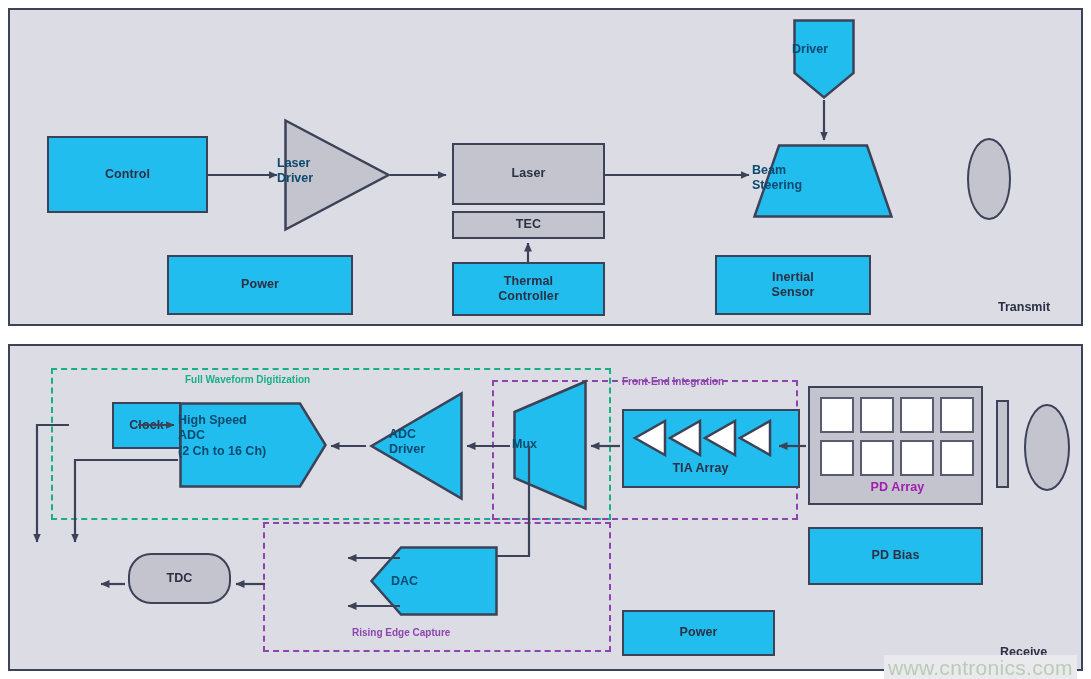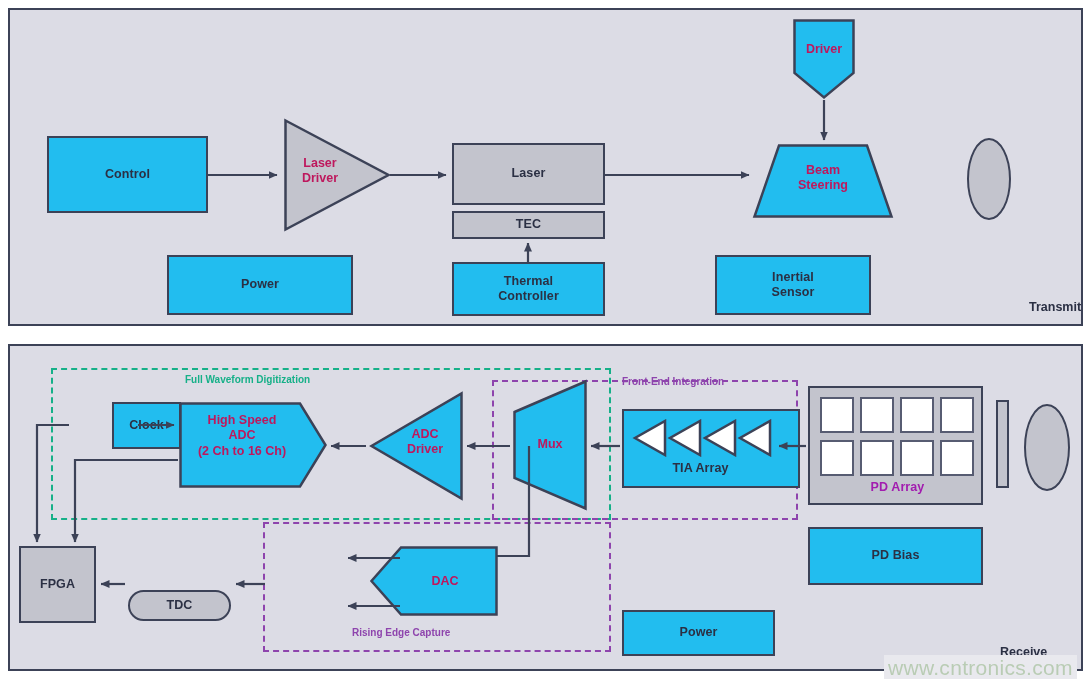--- a/index.html
+++ b/index.html
@@ -12,21 +12,21 @@
 
   .node{position:absolute;box-sizing:border-box;display:flex;align-items:center;
         justify-content:center;text-align:center;color:#2b3044;font-weight:bold;
         font-size:12.5px;line-height:1.22;letter-spacing:.1px;}
   .rect{border:2.5px solid #3c4257;}
   .cyan{background:#22bdef;}
   .gray{background:#c3c4cd;}
 
   .shape{position:absolute;}
   .shape svg{display:block;overflow:visible;}
-  .shape .lbl{position:absolute;left:0;right:16px;text-align:center;color:#be185d;
+  .shape .lbl{position:absolute;left:0;right:16px;text-align:left;color:#0c4a6e;
                font-weight:bold;font-size:12.5px;line-height:1.22;pointer-events:none;}
 
   .dashbox{position:absolute;box-sizing:border-box;background:transparent;}
   .dash-green{border:2.5px dashed #16b088;}
   .dash-purple{border:2.5px dashed #8e44ad;}
   .dashlabel{position:absolute;font-weight:bold;font-size:10px;white-space:nowrap;}
   .lab-green{color:#16b088;}
   .lab-purple{color:#8e44ad;}
 
   .corner{position:absolute;font-weight:bold;font-size:12.5px;color:#2b3044;}
@@ -100,21 +100,21 @@
 
   <div class="lens" style="left:967px;top:138px;width:44px;height:82px;"></div>
 
   <div class="node rect cyan" style="left:715px;top:255px;width:156px;height:60px;">
     <span>
       <span>Inertial</span><br>
       <span>Sensor</span>
     </span>
   </div>
 
-  <div class="corner" style="left:998px;top:300px;margin-left:31px;">Transmit</div>
+  <div class="corner" style="left:998px;top:300px;">Transmit</div>
 
   <div class="panel" id="receive-panel"></div>
 
   <div class="dashbox dash-green" style="left:51px;top:368px;width:560px;height:152px;"></div>
   <div class="dashlabel lab-green" style="left:185px;top:374px;">Full Waveform Digitization</div>
 
   <div class="dashbox dash-purple" style="left:492px;top:380px;width:306px;height:140px;"></div>
   <div class="dashlabel lab-purple" style="left:622px;top:376px;">Front-End Integration</div>
 
   <div class="dashbox dash-purple" style="left:263px;top:522px;width:348px;height:130px;"></div>
@@ -178,25 +178,22 @@
   <div class="lens" style="left:1024px;top:404px;width:46px;height:87px;"></div>
 
   <div class="node rect cyan" style="left:808px;top:527px;width:175px;height:58px;">
     <span>PD Bias</span>
   </div>
 
   <div class="node rect cyan" style="left:622px;top:610px;width:153px;height:46px;">
     <span>Power</span>
   </div>
 
-  <div class="node rect gray" style="left:19px;top:546px;width:77px;height:77px;">
-    <span>FPGA</span>
-  </div>
-
-  <div class="node rect gray" style="left:128px;top:590px;width:103px;height:31px;border-radius:23px;">
+
+  <div class="node rect gray" style="left:128px;top:553px;width:103px;height:51px;border-radius:23px;">
     <span>TDC</span>
   </div>
 
 
   <div class="shape" style="left:369px;top:545px;width:130px;height:72px;">
     <svg width="130" height="72" viewBox="0 0 130 72">
       <polygon points="32,2.5 127.5,2.5 127.5,69.5 32,69.5 2.5,36" fill="#22bdef" stroke="#3c4257" stroke-width="2.5" stroke-linejoin="miter"></polygon>
     </svg>
     <div class="lbl" style="top:29px;left:22px;width:108px;">DAC</div>
   </div>

